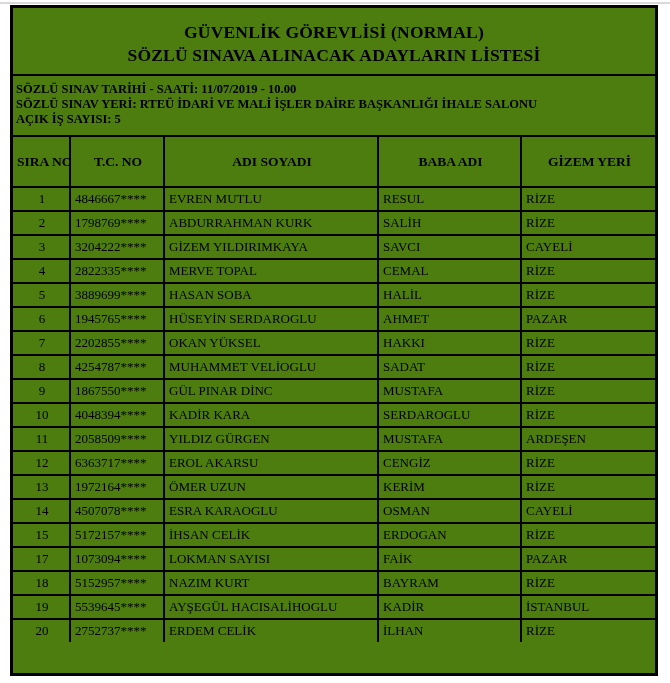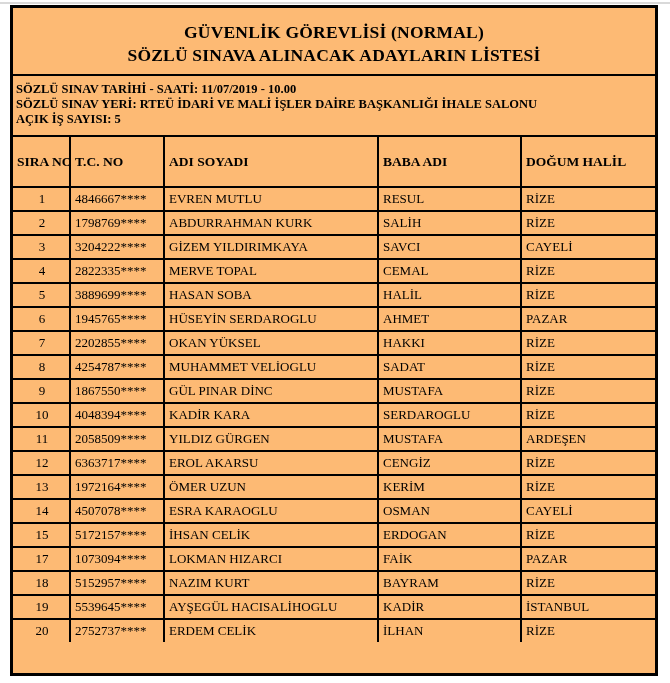--- a/index.html
+++ b/index.html
@@ -4,41 +4,41 @@
 <style>
   html,body{margin:0;padding:0;}
   body{
     width:670px;height:683px;background:#ffffff;position:relative;
     font-family:"Liberation Serif","DejaVu Serif",serif;color:#000;
     overflow:hidden;
   }
   .top-rule{position:absolute;top:2px;left:0;width:670px;height:2px;background:#d9d9d9;}
   .doc{
     position:absolute;left:10px;top:5px;width:648px;height:671px;
-    border:3px solid #000;box-sizing:border-box;background:#fdba74;
+    border:3px solid #000;box-sizing:border-box;background:#4d7c0f;
   }
   .title-block{
     box-sizing:border-box;height:68px;border-bottom:2px solid #000;
     text-align:center;padding-top:13px;font-weight:bold;font-size:17.5px;
     line-height:23px;letter-spacing:0.2px;
   }
   .info-block{
     box-sizing:border-box;height:61px;border-bottom:2px solid #000;
     padding:6px 0 11px 3px;font-weight:bold;font-size:12.5px;line-height:15px;
     white-space:nowrap;
   }
   table.candidates{
     width:100%;border-collapse:collapse;border-style:hidden;table-layout:fixed;
   }
   table.candidates th,table.candidates td{
     border:2px solid #000;font-size:13px;padding:0 2px 0 4px;
     overflow:hidden;white-space:nowrap;vertical-align:middle;
   }
   table.candidates th{
-    font-weight:bold;height:49px;text-align:left;font-size:13.5px;
+    font-weight:bold;height:49px;text-align:center;font-size:13.5px;
   }
   table.candidates td{height:22px;font-weight:normal;}
   th.c-sira{white-space:normal;text-align:center;padding:0;line-height:16px;}
   td.c-sira{text-align:center;font-weight:bold;padding:0;}
 </style>
 </head>
 <body>
 
 <div class="top-rule"></div>
 
@@ -62,21 +62,21 @@
       <col style="width:214px">
       <col style="width:143px">
       <col style="width:134px">
     </colgroup>
     <thead>
       <tr>
         <th class="c-sira">SIRA NO</th>
         <th>T.C. NO</th>
         <th>ADI SOYADI</th>
         <th>BABA ADI</th>
-        <th>DOĞUM HALİL</th>
+        <th>GİZEM YERİ</th>
       </tr>
     </thead>
     <tbody>
         <tr>
           <td class="c-sira">1</td>
           <td>4846667****</td>
           <td>EVREN MUTLU</td>
           <td>RESUL</td>
           <td>RİZE</td>
         </tr>
@@ -174,21 +174,21 @@
         <tr>
           <td class="c-sira">15</td>
           <td>5172157****</td>
           <td>İHSAN CELİK</td>
           <td>ERDOGAN</td>
           <td>RİZE</td>
         </tr>
         <tr>
           <td class="c-sira">17</td>
           <td>1073094****</td>
-          <td>LOKMAN HIZARCI</td>
+          <td>LOKMAN SAYISI</td>
           <td>FAİK</td>
           <td>PAZAR</td>
         </tr>
         <tr>
           <td class="c-sira">18</td>
           <td>5152957****</td>
           <td>NAZIM KURT</td>
           <td>BAYRAM</td>
           <td>RİZE</td>
         </tr>

